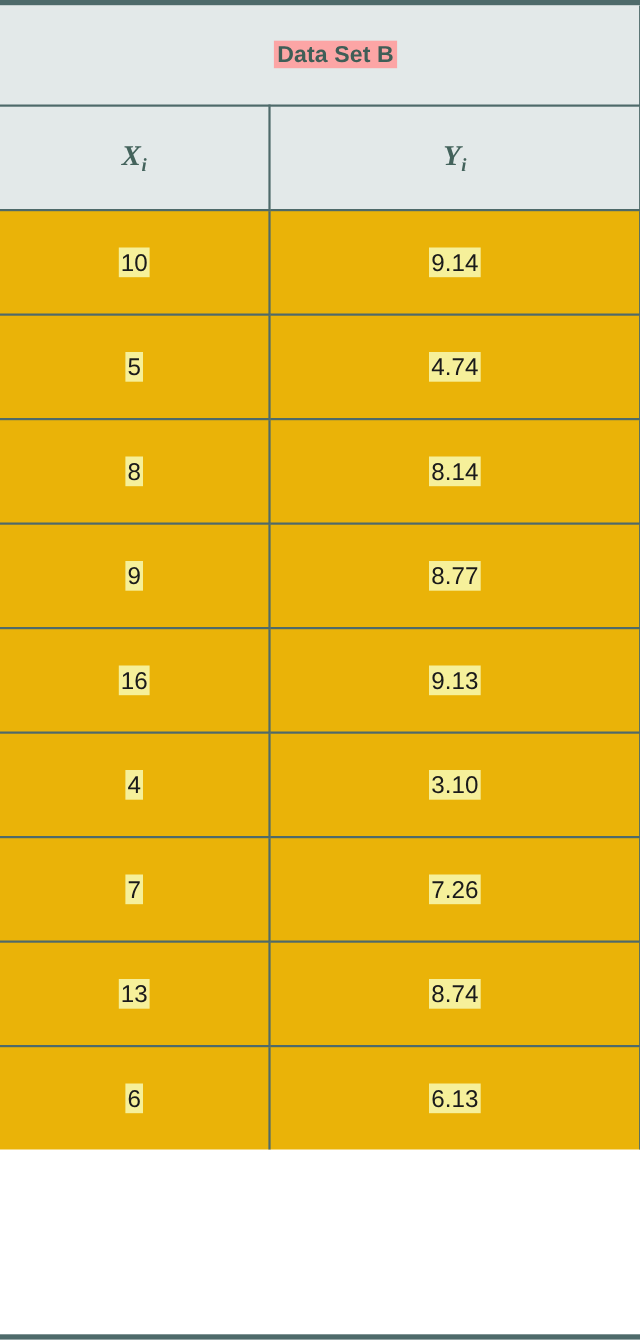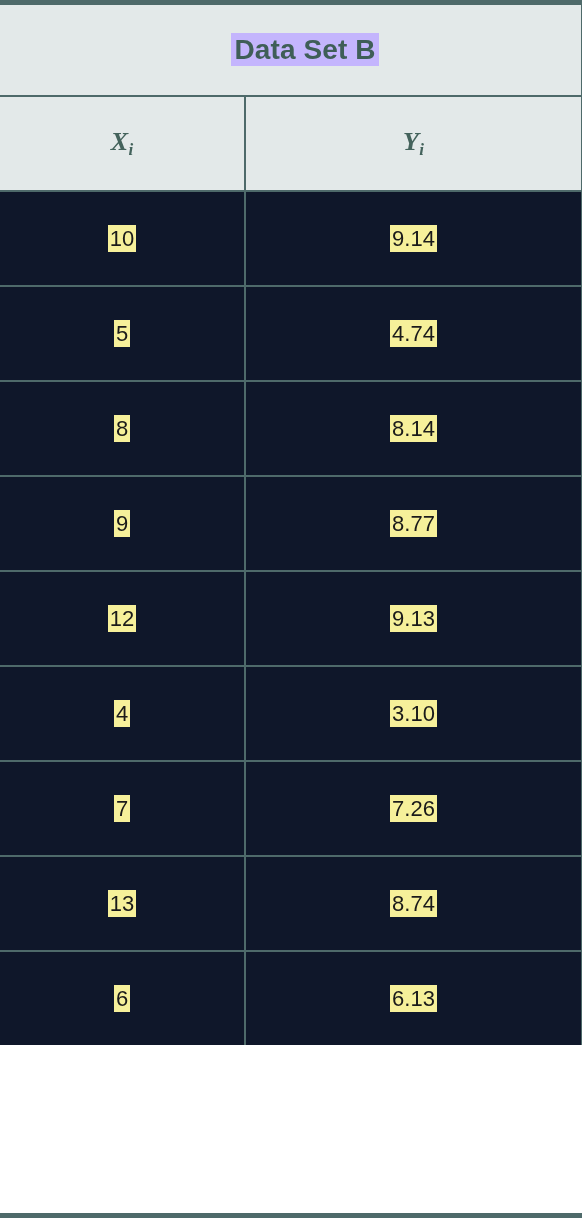--- a/index.html
+++ b/index.html
@@ -40,24 +40,24 @@
     height: 90px;
     background: #e3e9e9;
     text-align: center;
     vertical-align: middle;
     border-bottom: 2px solid #4e6a6a;
     border-right: 2px solid #4e6a6a;
     padding: 0;
   }
   .title-text {
     font-family: "Liberation Sans", sans-serif;
-    font-size: 28px;
+    font-size: 21px;
     font-weight: bold;
     color: #3f5e57;
-    background: #c4b5fd;
+    background: #fca5a5;
     padding: 1px 3px;
     letter-spacing: 0.1px;
     margin-left: 29px;
   }
 
   
   tr.head-row th {
     height: 93px;
     background: #e3e9e9;
     text-align: center;
@@ -77,21 +77,21 @@
   .math-var .sub {
     font-size: 17px;
     font-style: italic;
     vertical-align: -0.33em;
     margin-left: 0.5px;
   }
 
   
   tr.data-row td {
     height: 93px;
-    background: #0f172a;
+    background: #eab308;
     text-align: center;
     vertical-align: middle;
     border-bottom: 2px solid #4e6a6a;
     border-right: 2px solid #4e6a6a;
     padding: 0;
   }
   tr.data-row:last-child td {
     border-bottom: none;
   }
   .cell-val {
@@ -138,21 +138,21 @@
       </tr>
       <tr class="data-row">
         <td><span class="cell-val">8</span></td>
         <td><span class="cell-val">8.14</span></td>
       </tr>
       <tr class="data-row">
         <td><span class="cell-val">9</span></td>
         <td><span class="cell-val">8.77</span></td>
       </tr>
       <tr class="data-row">
-        <td><span class="cell-val">12</span></td>
+        <td><span class="cell-val">16</span></td>
         <td><span class="cell-val">9.13</span></td>
       </tr>
       <tr class="data-row">
         <td><span class="cell-val">4</span></td>
         <td><span class="cell-val">3.10</span></td>
       </tr>
       <tr class="data-row">
         <td><span class="cell-val">7</span></td>
         <td><span class="cell-val">7.26</span></td>
       </tr>

